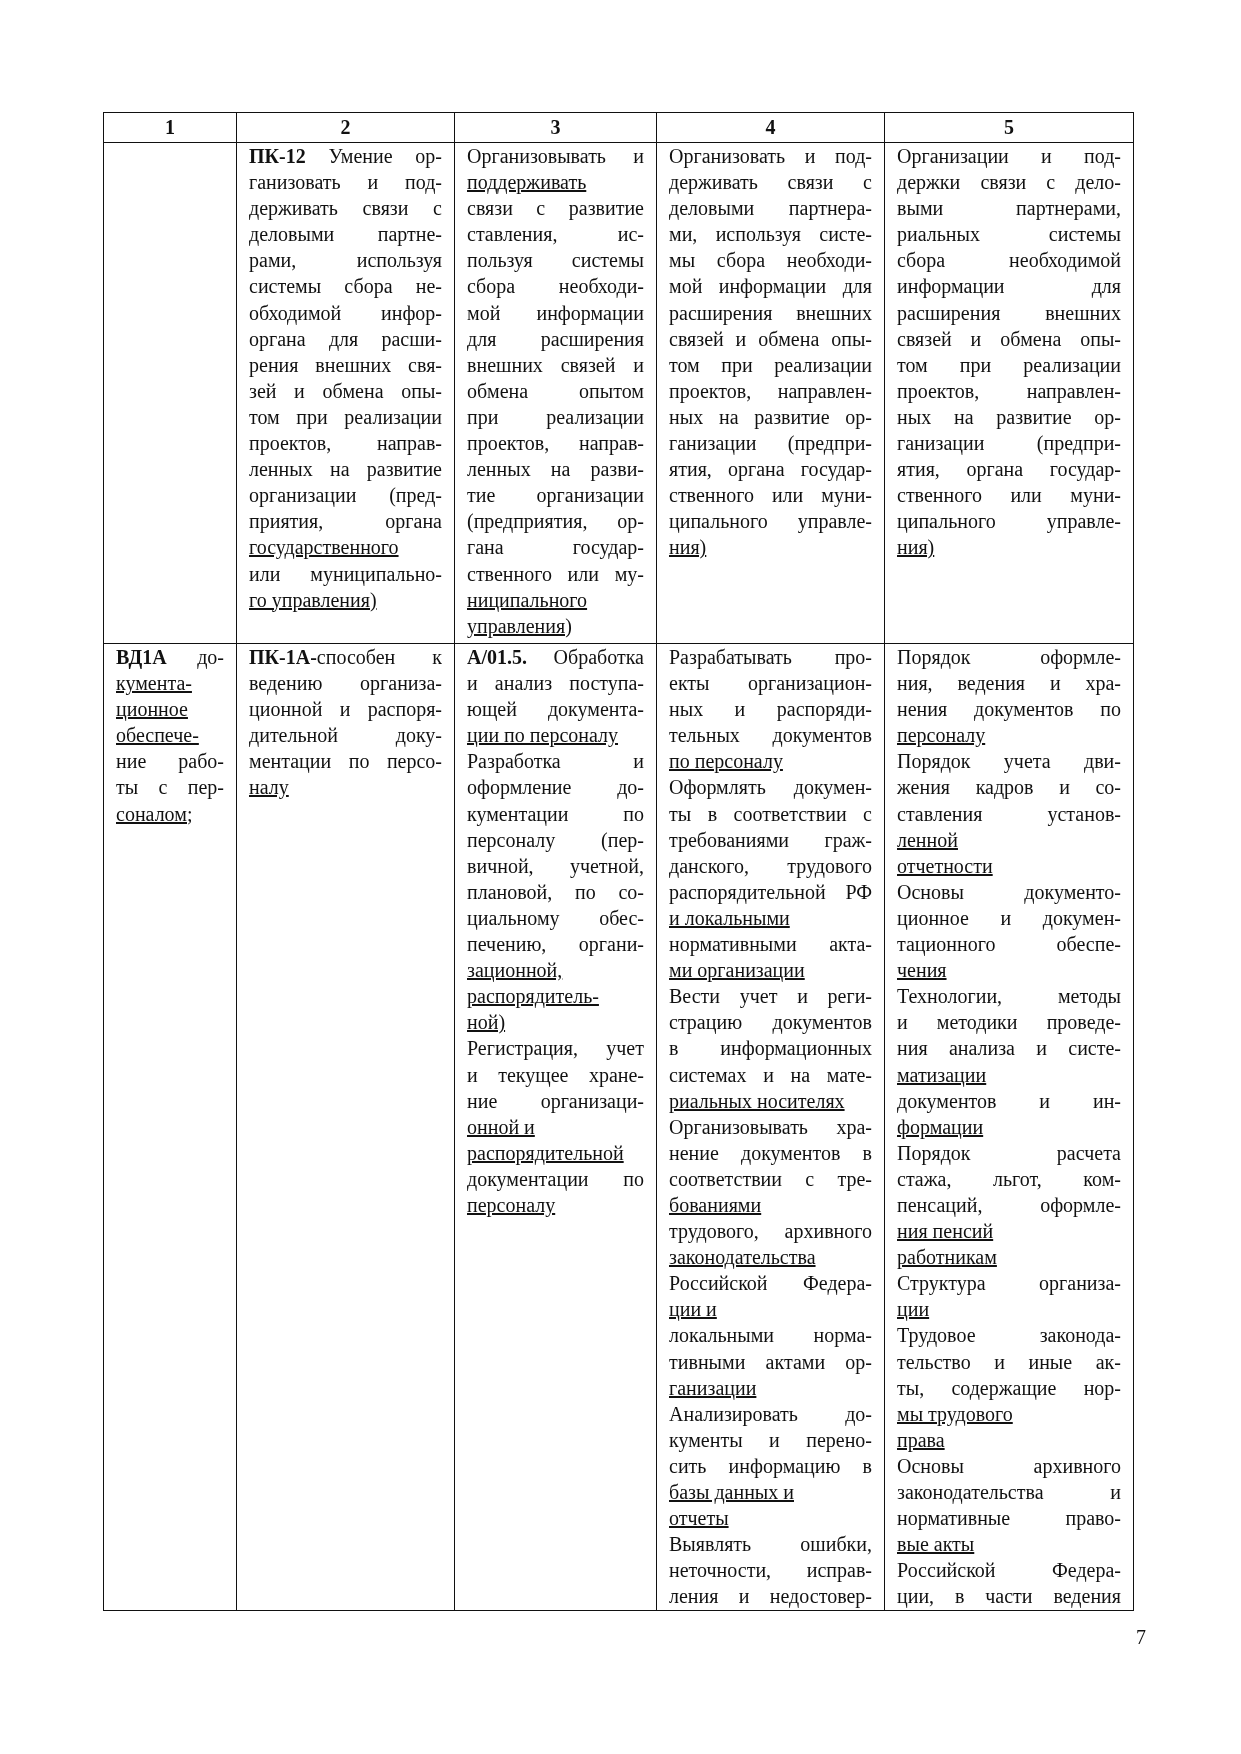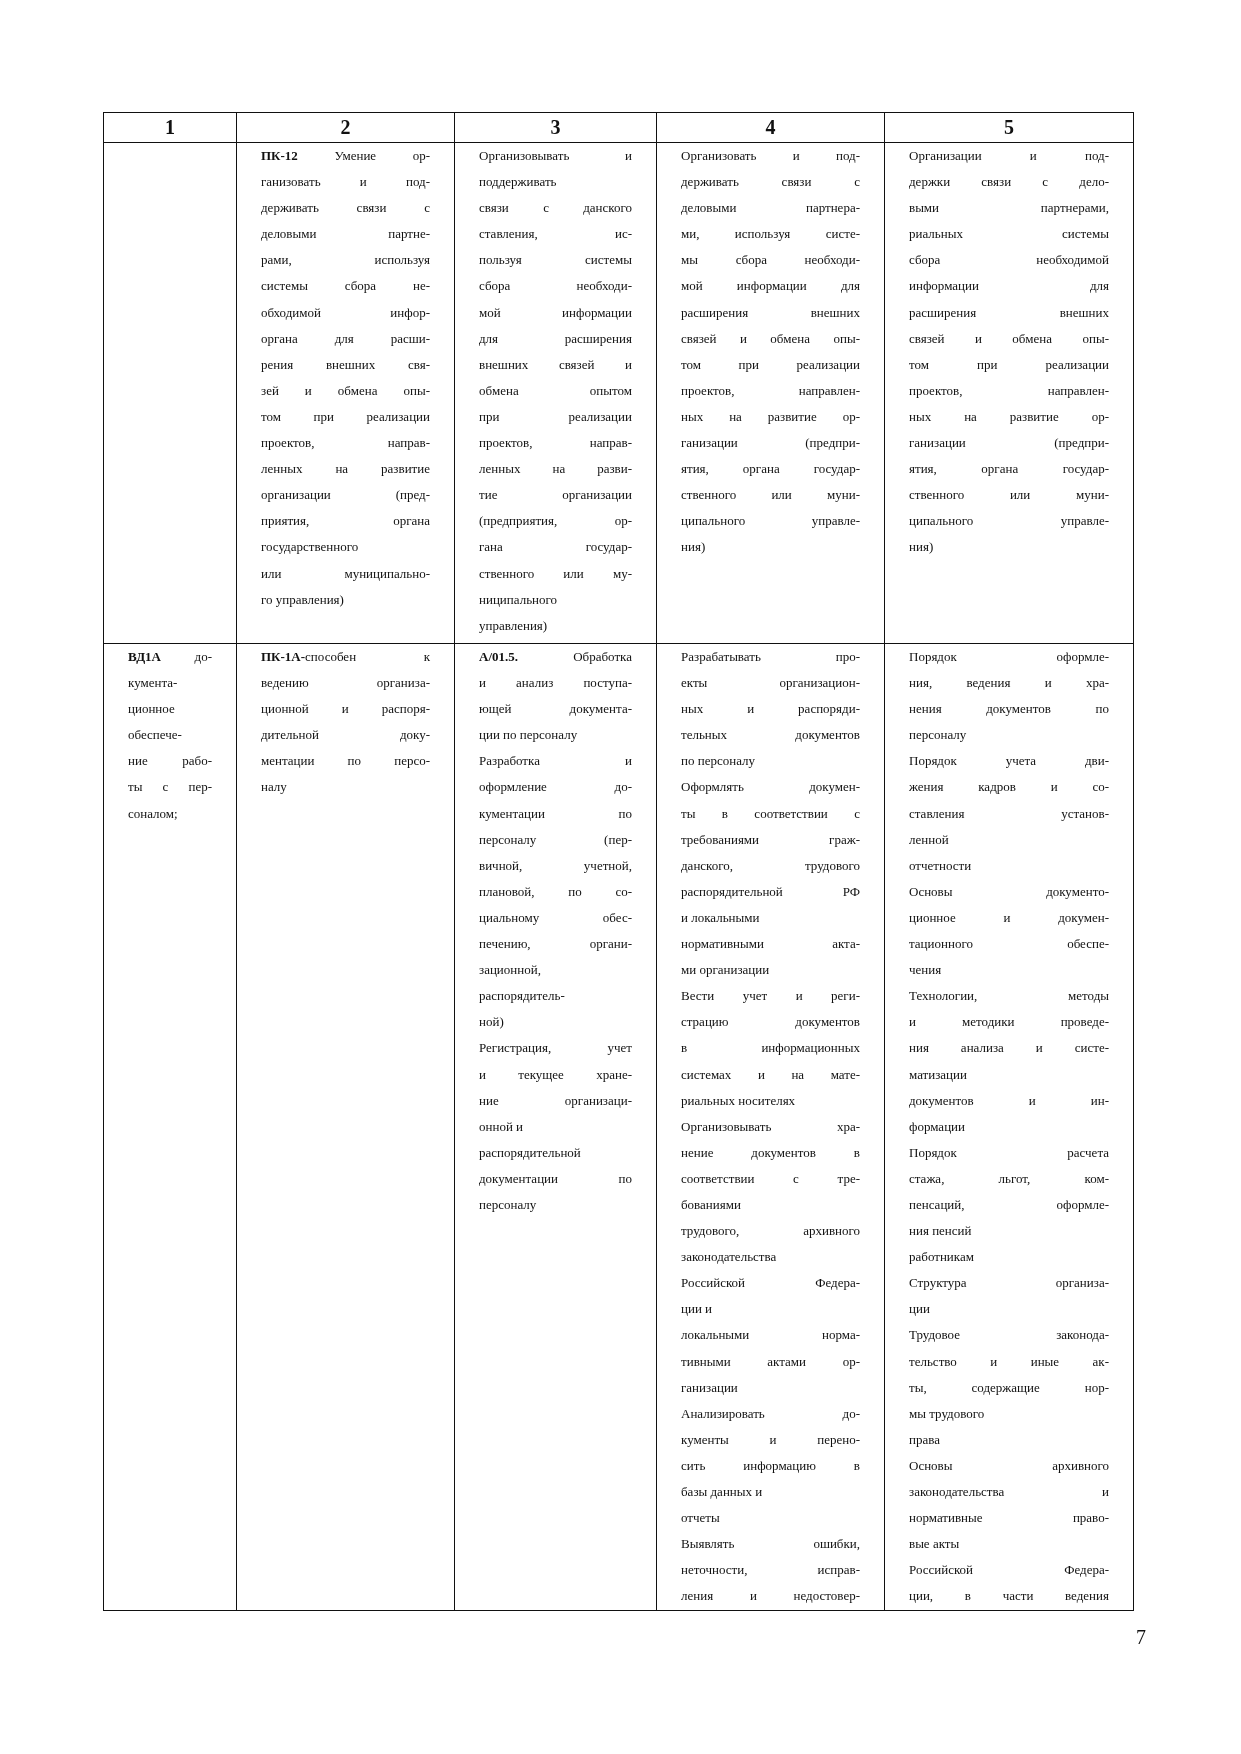--- a/index.html
+++ b/index.html
@@ -3,28 +3,28 @@
 <meta charset="utf-8">
 <style>
   html, body { margin: 0; padding: 0; background: #ffffff; }
   body { width: 1241px; height: 1754px; position: relative; overflow: hidden;
          font-family: "Liberation Serif", "DejaVu Serif", serif; color: #111; }
   table.comp {
     position: absolute; left: 103px; top: 112px; width: 1030px;
     border-collapse: collapse; table-layout: fixed;
   }
   table.comp td, table.comp th {
-    border: 1.3px solid #111; vertical-align: top; padding: 0 24px;
-    font-size: 13px; line-height: 26.1px;
+    border: 1.3px solid #111; vertical-align: top; padding: 0 12px;
+    font-size: 20px; line-height: 26.1px;
   }
   table.comp th { font-weight: bold; text-align: center; height: 29px; padding: 0; line-height: 29px; font-size: 20px; }
   col.c1 { width: 133px; } col.c2 { width: 218px; } col.c3 { width: 202px; }
   col.c4 { width: 228px; } col.c5 { width: 249px; }
   .ln { display: block; white-space: nowrap; text-align: justify; text-align-last: justify; height: 26.1px; overflow: visible; }
-  .ln.last { text-align-last: left; }
+  .ln.last { text-align-last: left; text-decoration: underline; }
   .ln b { font-weight: bold; }
   tr.r1 td { height: 500px; }
   tr.r2 td { height: 966px; }
   .page-num { position: absolute; left: 1136px; top: 1626px; font-size: 20px; }
 </style>
 </head>
 <body>
 
 <table class="comp">
   <colgroup>
@@ -62,21 +62,21 @@
           <span class="ln"><span>ленных на развитие</span></span>
           <span class="ln"><span>организации (пред-</span></span>
           <span class="ln"><span>приятия, органа</span></span>
           <span class="ln last"><span>государственного</span></span>
           <span class="ln"><span>или муниципально-</span></span>
           <span class="ln last"><span>го управления)</span></span>
         </td>
       <td>
           <span class="ln"><span>Организовывать и</span></span>
           <span class="ln last"><span>поддерживать</span></span>
-          <span class="ln"><span>связи с данского</span></span>
+          <span class="ln"><span>связи с развитие</span></span>
           <span class="ln"><span>ставления, ис-</span></span>
           <span class="ln"><span>пользуя системы</span></span>
           <span class="ln"><span>сбора необходи-</span></span>
           <span class="ln"><span>мой информации</span></span>
           <span class="ln"><span>для расширения</span></span>
           <span class="ln"><span>внешних связей и</span></span>
           <span class="ln"><span>обмена опытом</span></span>
           <span class="ln"><span>при реализации</span></span>
           <span class="ln"><span>проектов, направ-</span></span>
           <span class="ln"><span>ленных на разви-</span></span>

